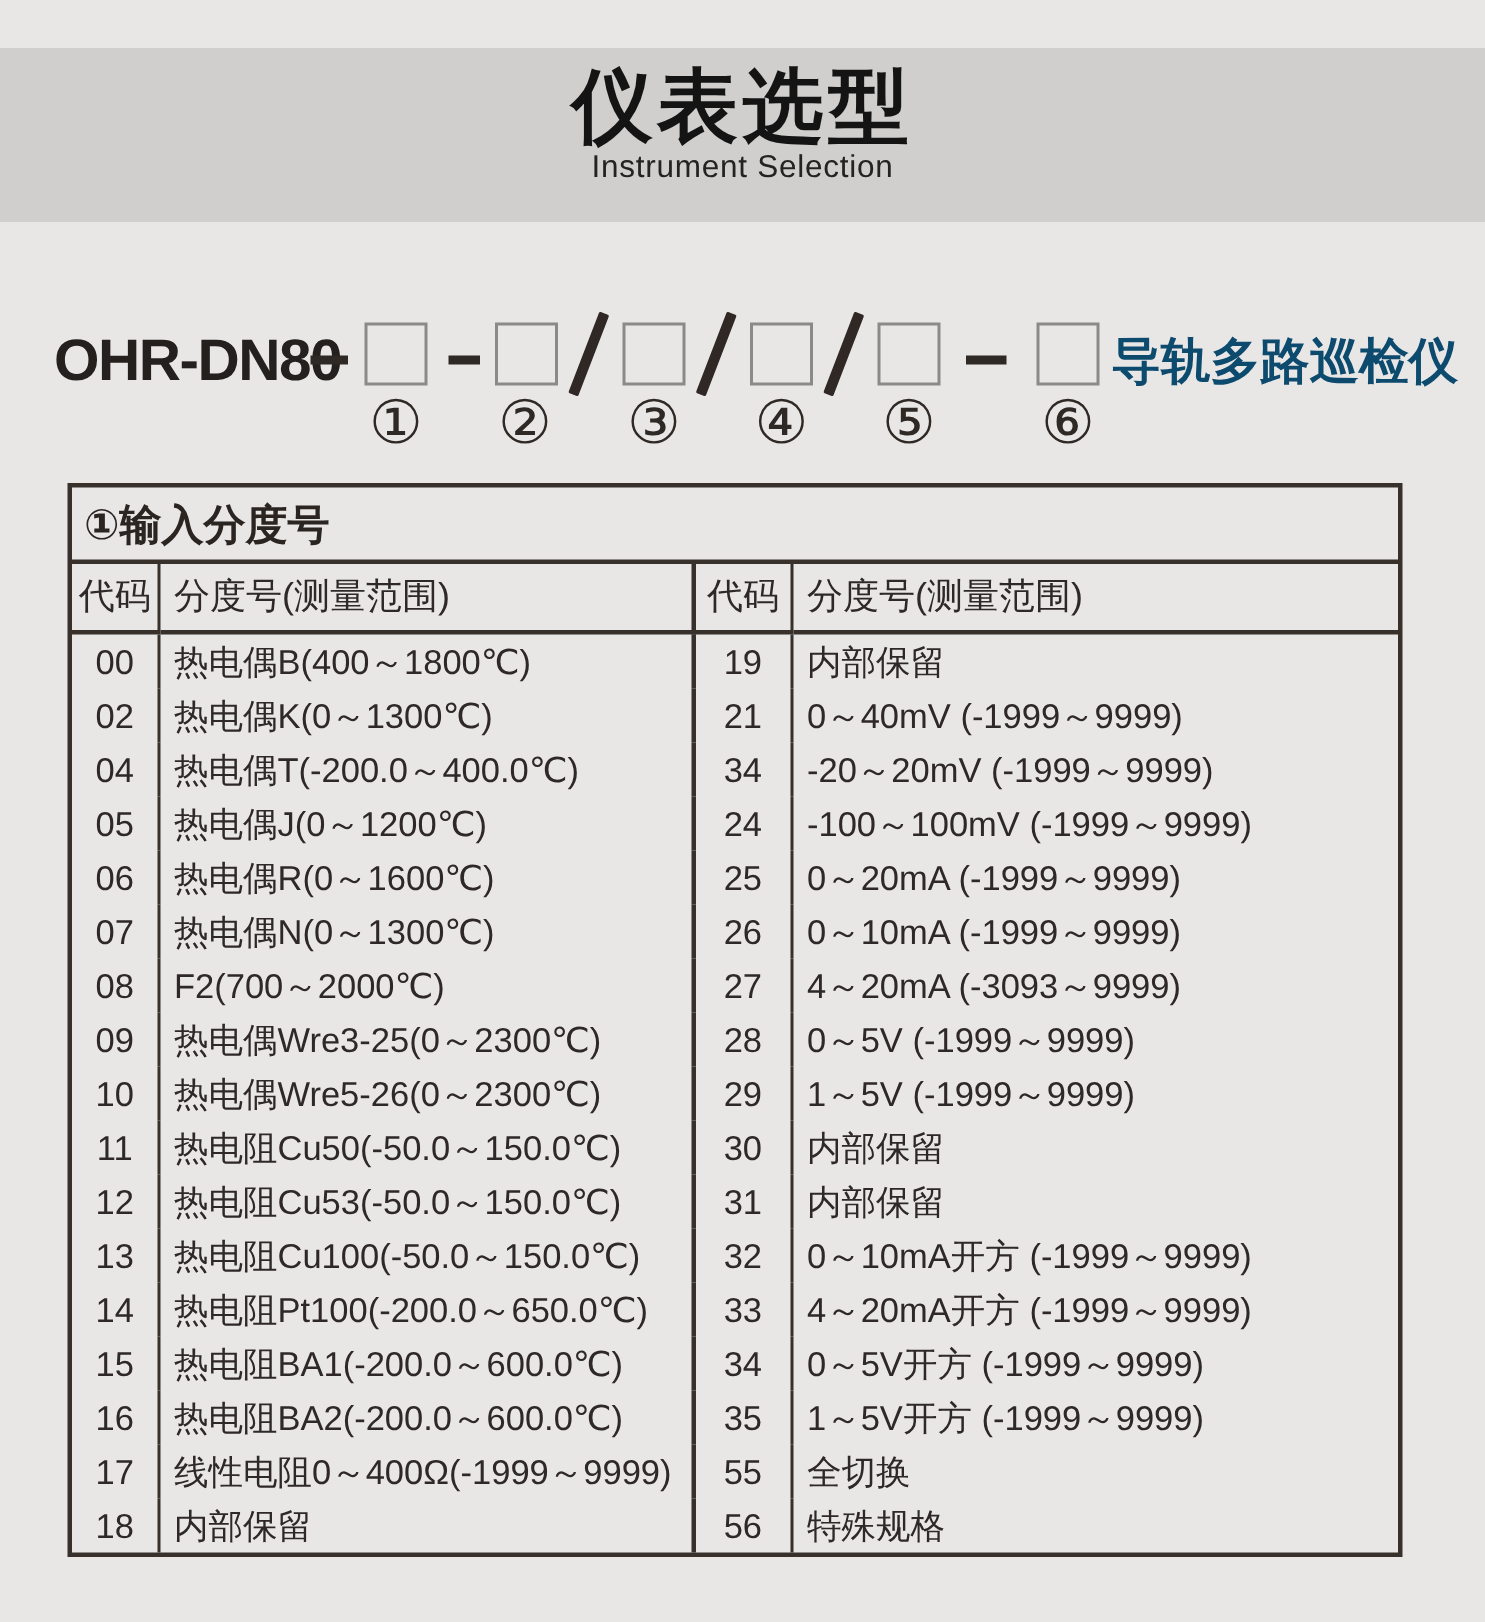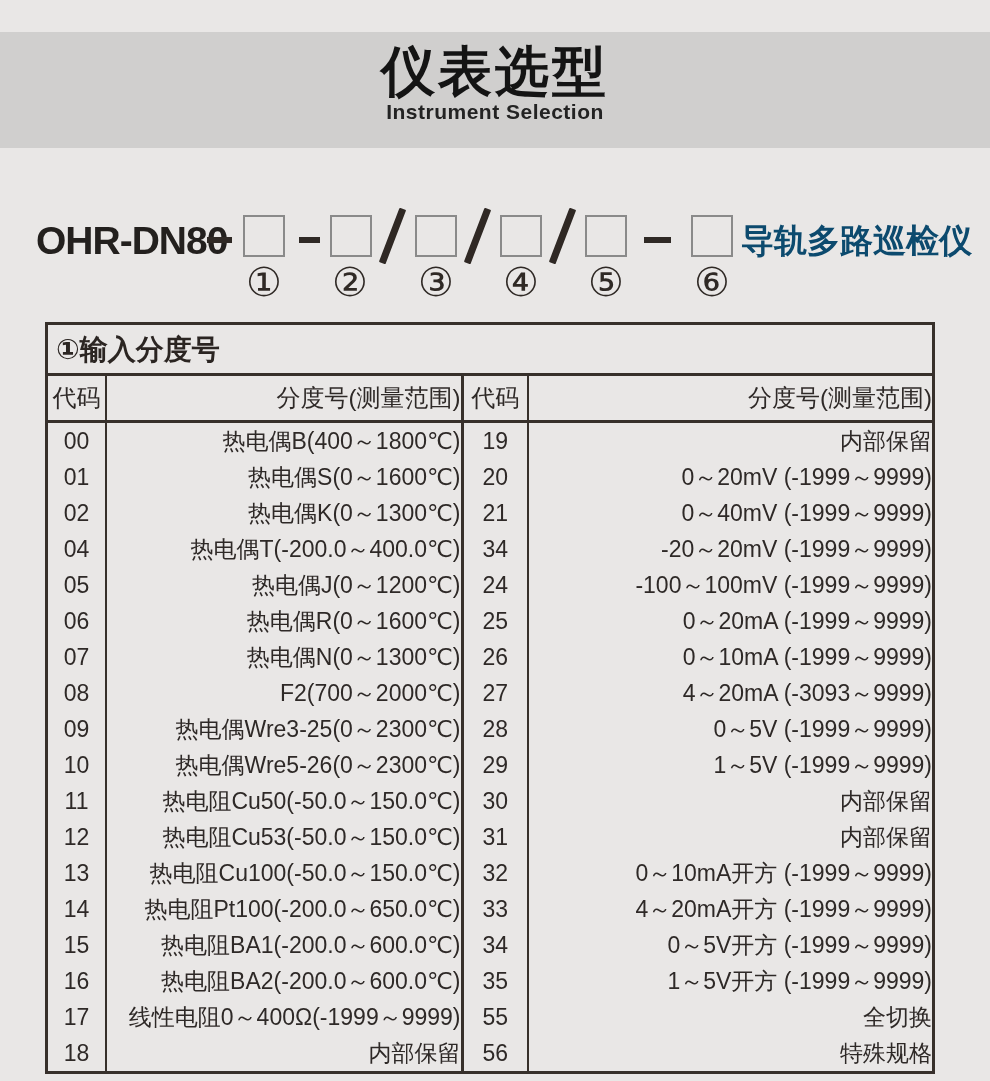--- a/index.html
+++ b/index.html
@@ -14,21 +14,21 @@
     position:absolute;left:0;top:32px;width:990px;height:116px;
     background:#d0cfce;
     display:flex;flex-direction:column;align-items:center;justify-content:flex-start;
   }
   .title-cn{
     margin-top:12px;
     font-size:54px;font-weight:700;letter-spacing:3px;color:#141414;line-height:1.0;
   }
   .title-en{
     margin-top:2px;
-    font-size:21px;font-weight:700;letter-spacing:0.5px;color:#232323;line-height:1.1;
+    font-size:21px;font-weight:400;letter-spacing:0.5px;color:#232323;line-height:1.1;
   }
   
   .model{position:absolute;left:0;top:0;width:990px;height:310px;}
   .model .prefix{
     position:absolute;left:36px;top:221px;
     font-size:39px;font-weight:700;letter-spacing:-1px;color:#23201e;line-height:1;
   }
   .model .suffix{
     position:absolute;left:741px;top:224px;
     font-size:33px;font-weight:700;color:#0c4a6e;line-height:1;letter-spacing:0px;
@@ -69,21 +69,21 @@
   table.sel th{
     height:44px;border-bottom:3px solid #37302b;
     font-size:24px;font-weight:500;color:#2e2927;
     padding:0;line-height:44px;margin-left:43px;
   }
   table.sel td{
     height:36px;font-size:23px;font-weight:400;color:#2e2927;
     padding:0;line-height:36px;white-space:nowrap;overflow:hidden;
   }
   .col-code{text-align:center;}
-  .col-range{text-align:right;padding-left:9px !important;}
+  .col-range{text-align:left;padding-left:9px !important;}
   .vline{border-right:2px solid #37302b;}
   .vline-mid{border-right:3px solid #37302b;}
 </style>
 </head>
 <body>
 
 <div class="band">
   <div class="title-cn">仪表选型</div>
   <div class="title-en">Instrument Selection</div>
 </div>
@@ -132,26 +132,20 @@
         </tr>
       </thead>
     <tbody id="tbl-body">
         <tr>
           <td class="col-code vline">00</td>
           <td class="col-range vline-mid">热电偶B(400～1800℃)</td>
           <td class="col-code vline">19</td>
           <td class="col-range">内部保留</td>
         </tr>
         <tr>
-          <td class="col-code vline">01</td>
-          <td class="col-range vline-mid">热电偶S(0～1600℃)</td>
-          <td class="col-code vline">20</td>
-          <td class="col-range">0～20mV (-1999～9999)</td>
-        </tr>
-        <tr>
           <td class="col-code vline">02</td>
           <td class="col-range vline-mid">热电偶K(0～1300℃)</td>
           <td class="col-code vline">21</td>
           <td class="col-range">0～40mV (-1999～9999)</td>
         </tr>
         <tr>
           <td class="col-code vline">04</td>
           <td class="col-range vline-mid">热电偶T(-200.0～400.0℃)</td>
           <td class="col-code vline">34</td>
           <td class="col-range">-20～20mV (-1999～9999)</td>

